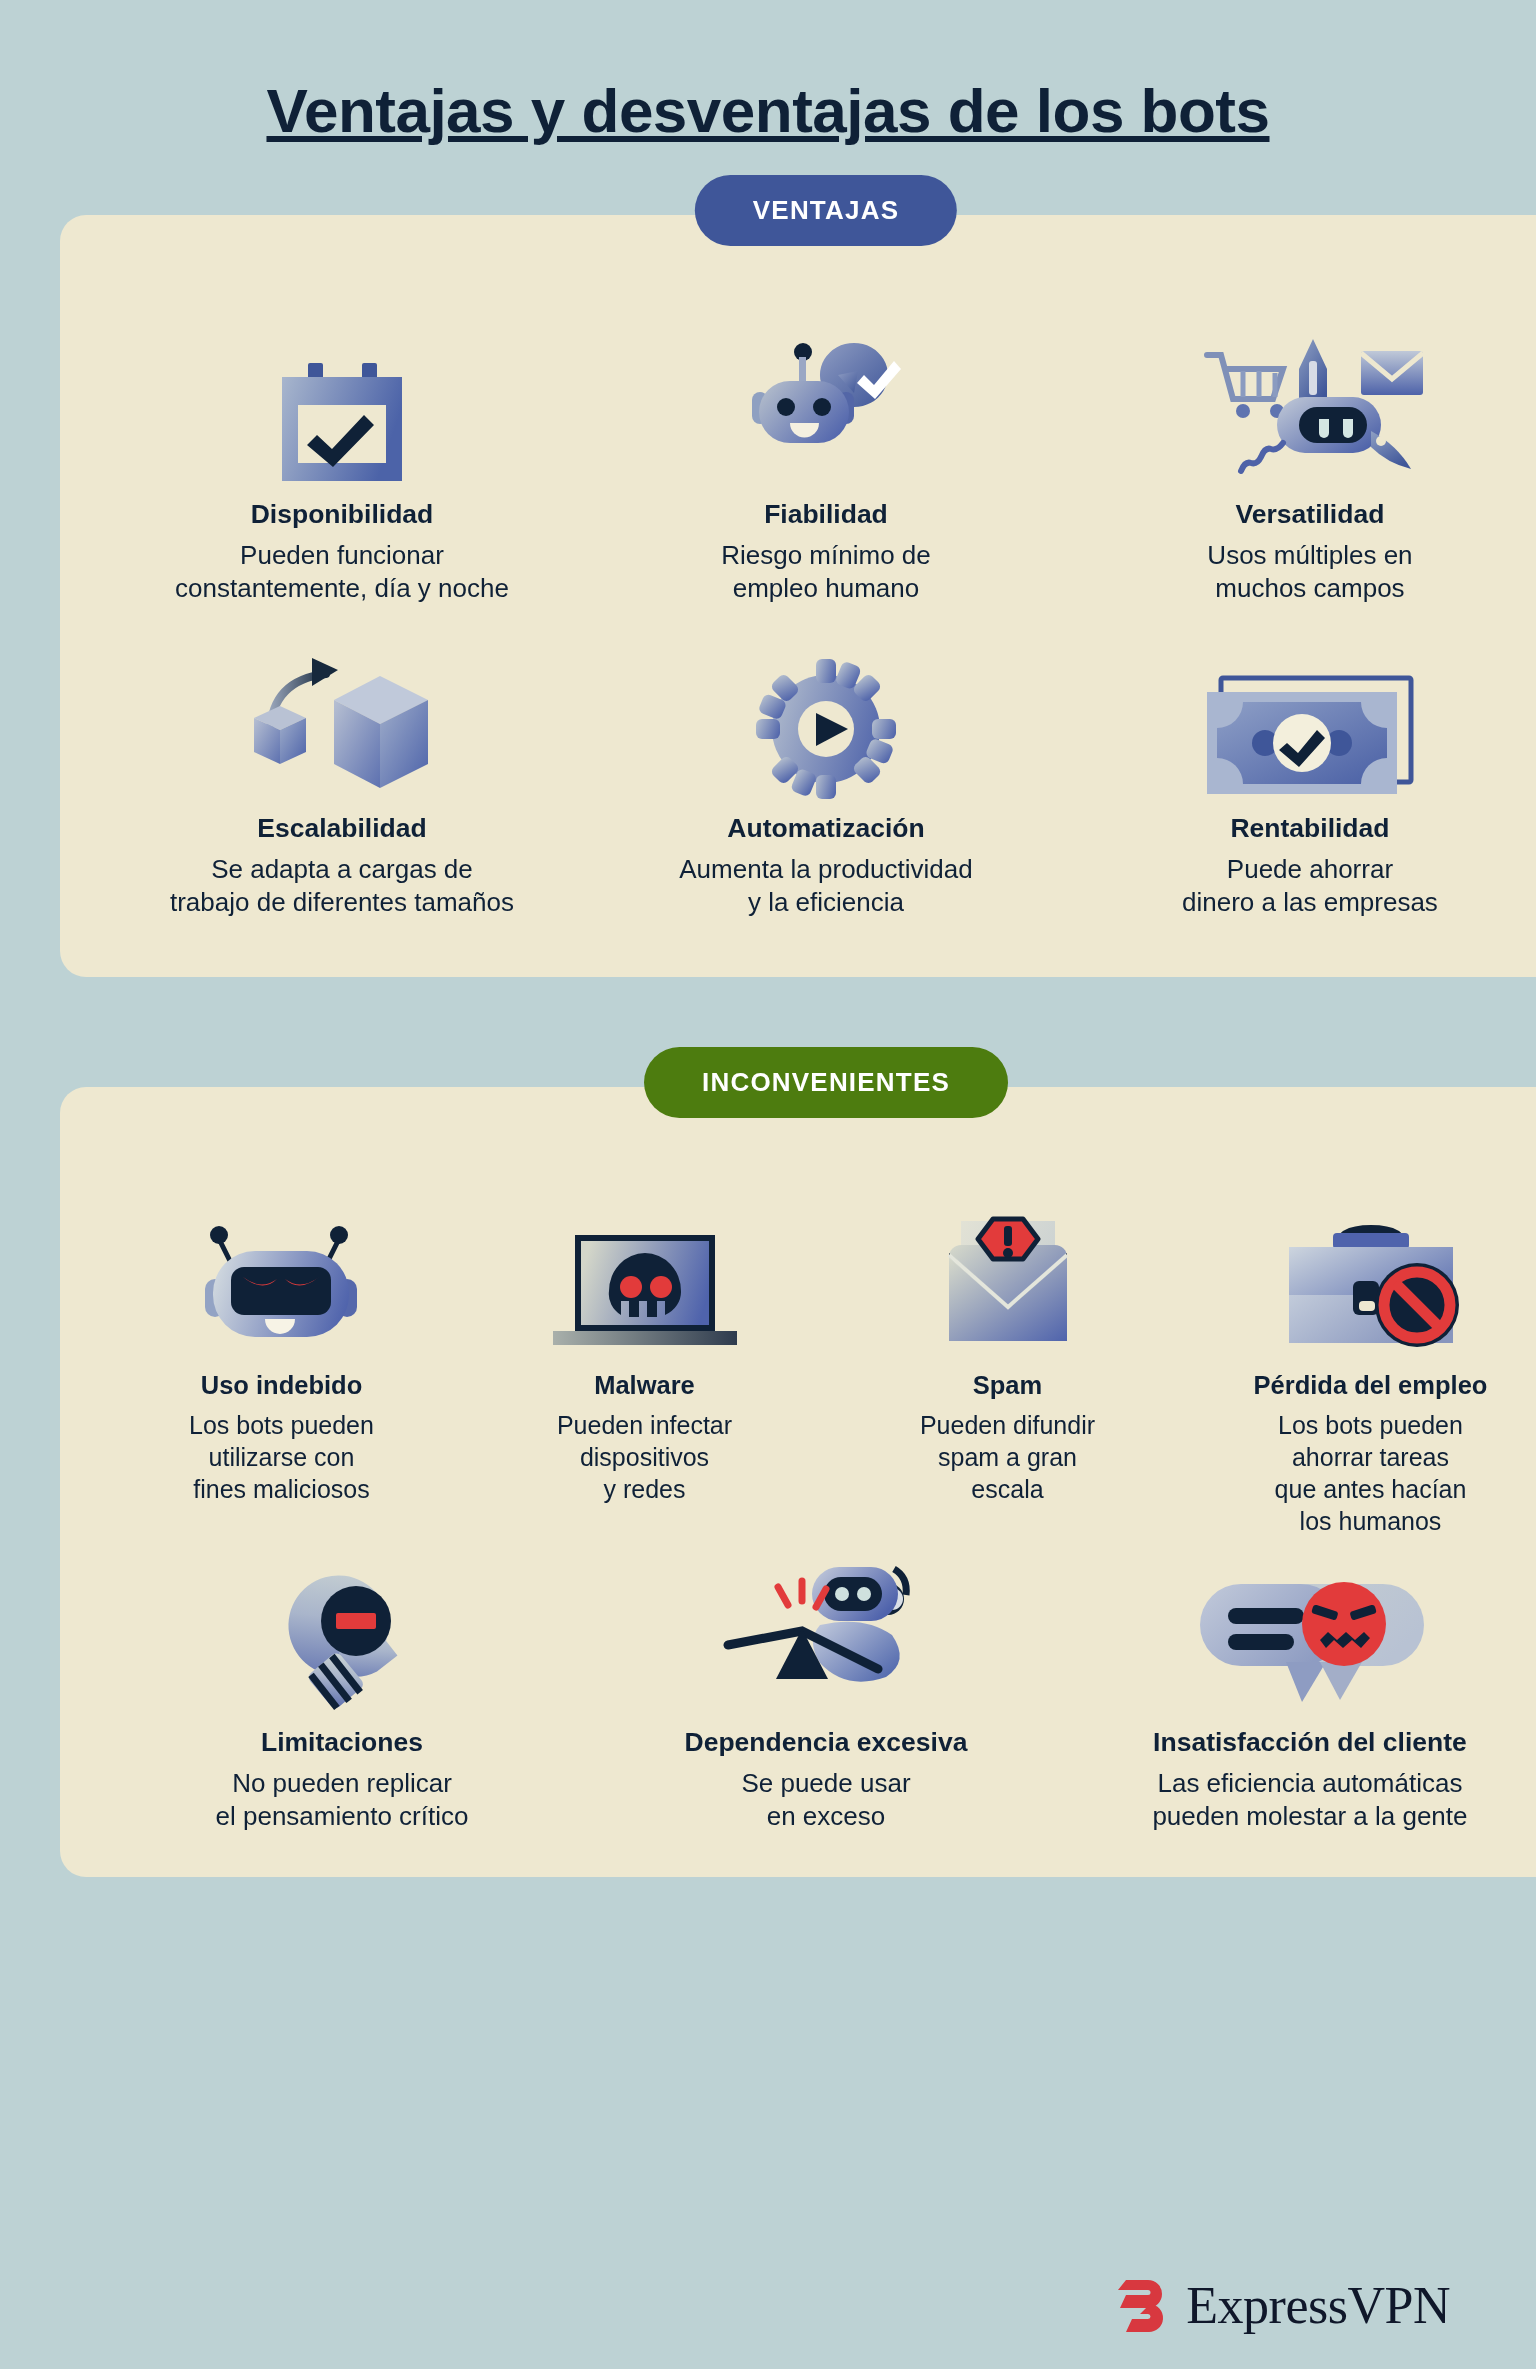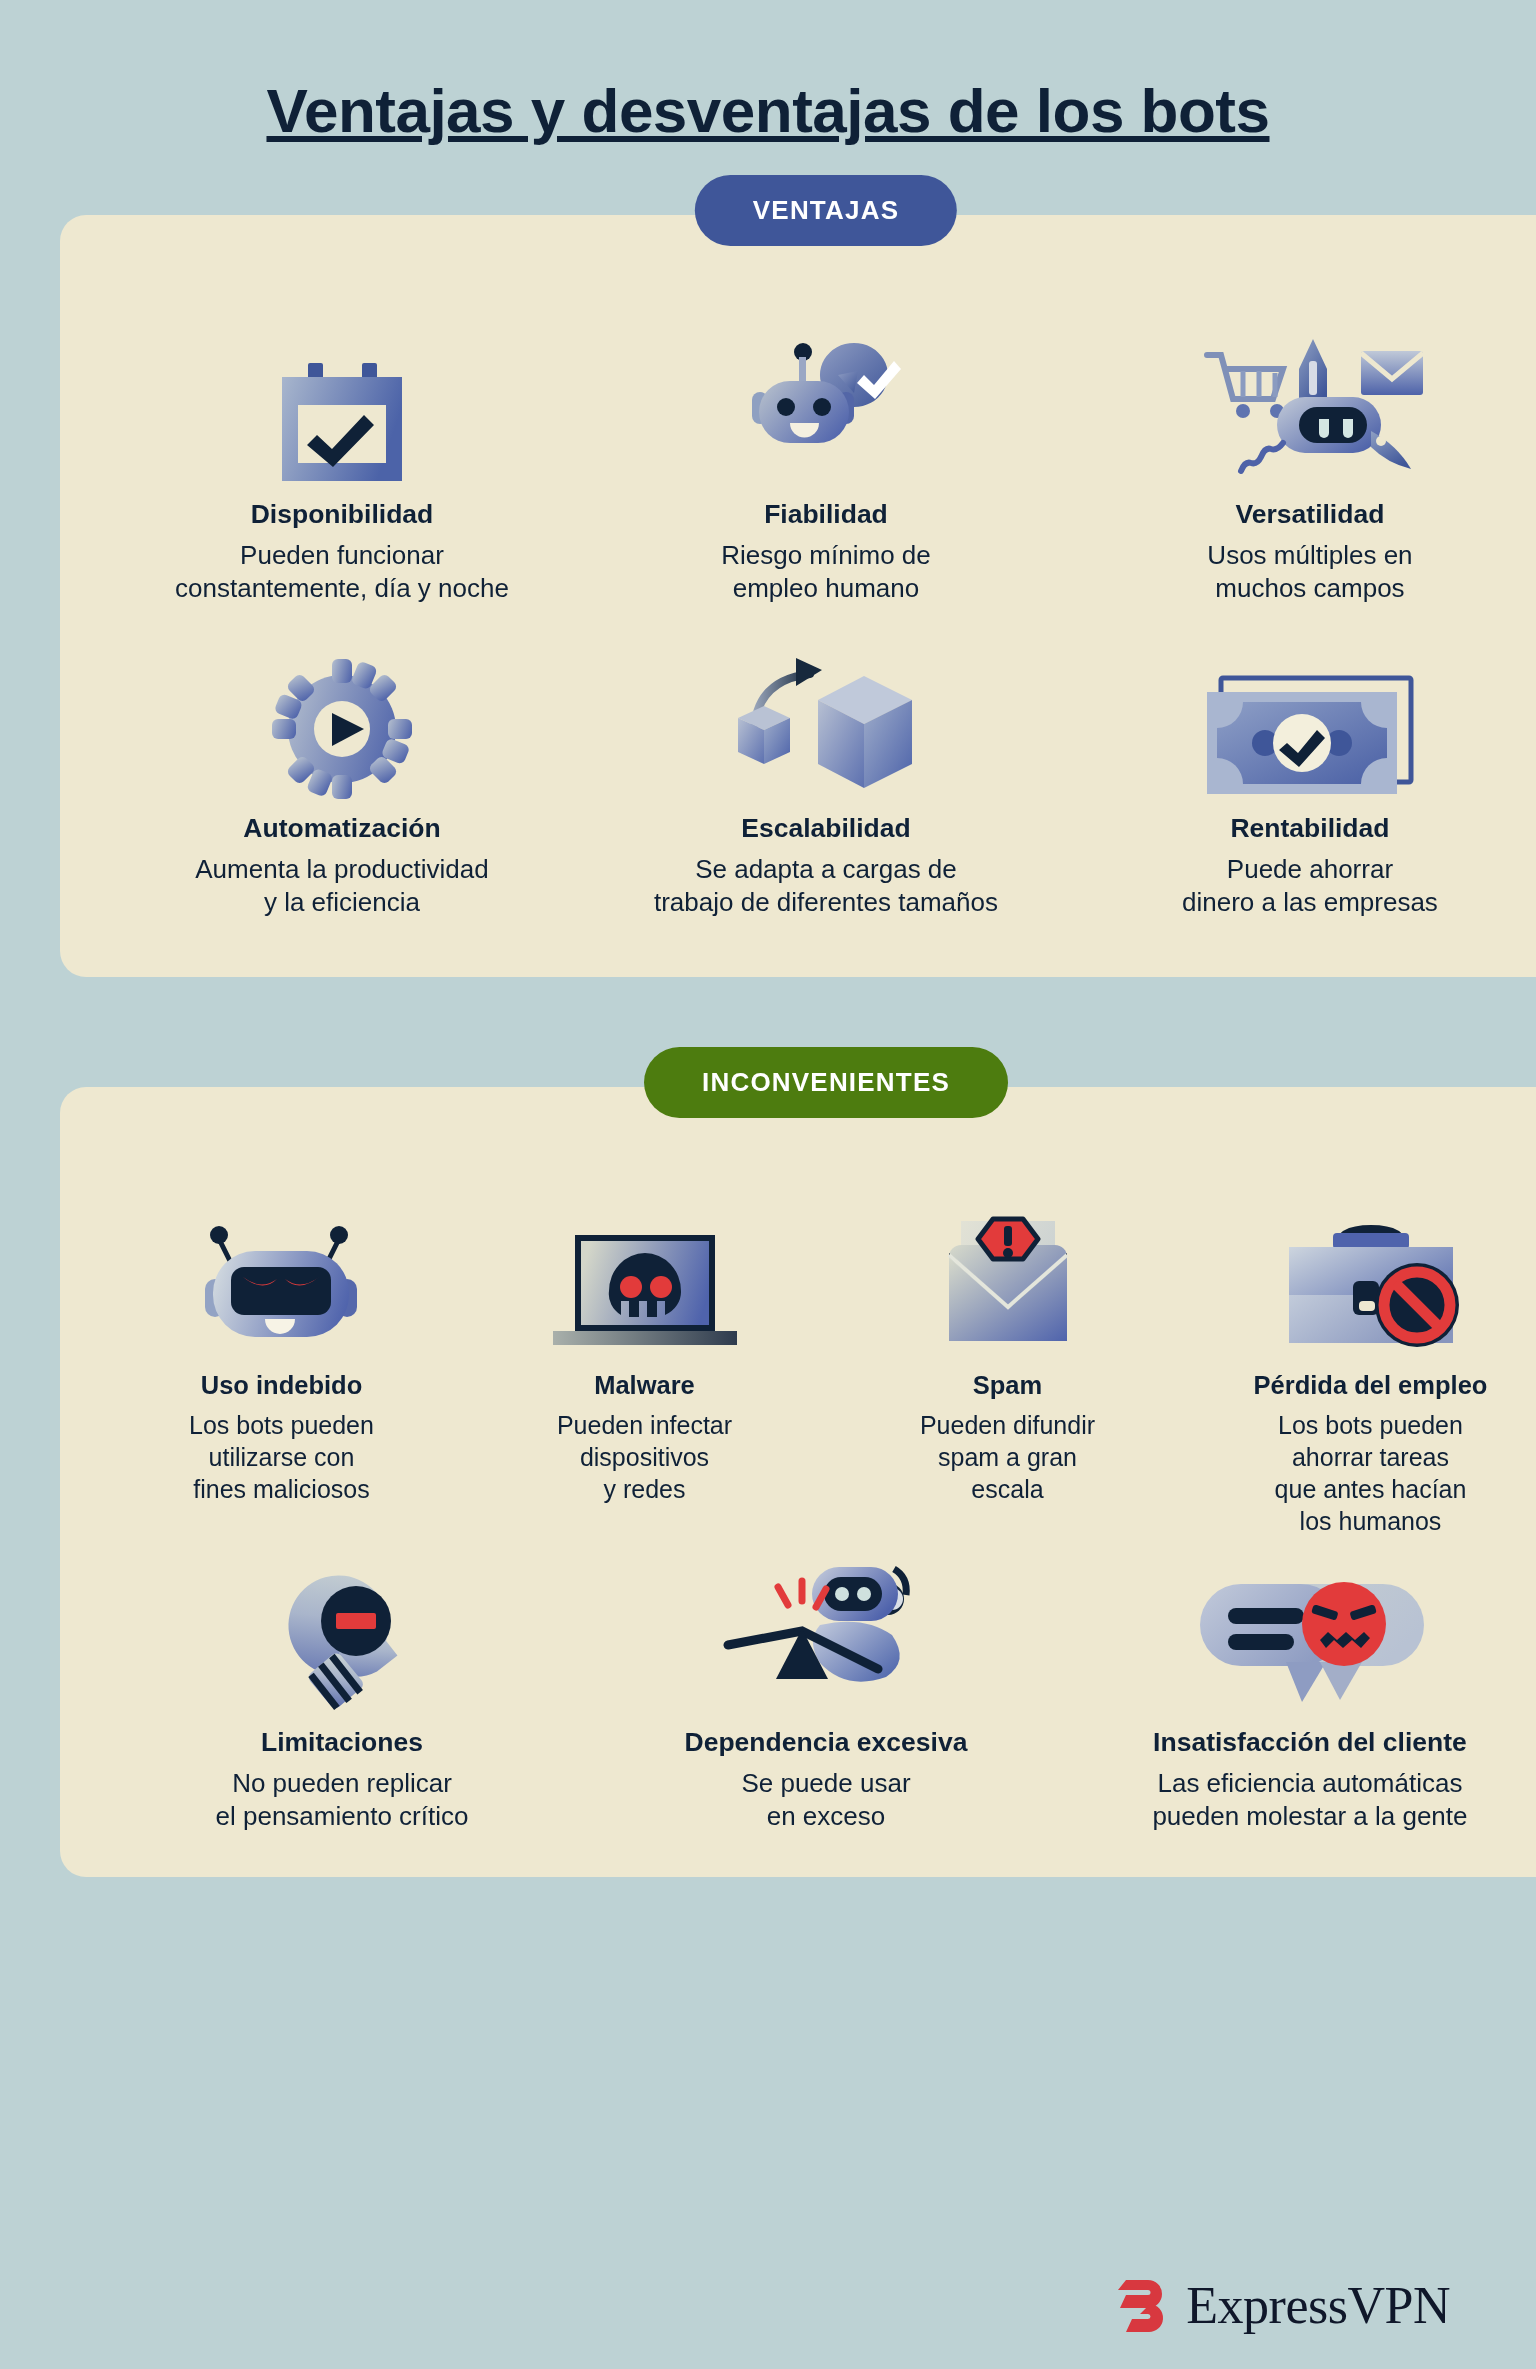--- a/index.html
+++ b/index.html
@@ -207,20 +207,61 @@
         </div>
         <div class="item-title">Versatilidad</div>
         <div class="item-desc">
           <div>Usos múltiples en</div>
           <div>muchos campos</div>
         </div>
       </div>
     </div>
 
     <div class="row row-3 adv-row-2">
+
+      <div class="cell adv2">
+        <div class="icon-wrap">
+          <svg width="200" height="145" viewBox="0 0 200 145">
+            <defs>
+              <linearGradient id="gE1" x1="0" y1="0" x2="1" y2="1">
+                <stop offset="0" stop-color="#b7c0d2"></stop>
+                  <stop offset="1" stop-color="#5d71b0"></stop>
+                </linearGradient>
+              <linearGradient id="gE2" x1="0" y1="0" x2="1" y2="1">
+                <stop offset="0" stop-color="#9fadca"></stop>
+                  <stop offset="1" stop-color="#4c62a9"></stop>
+                </linearGradient>
+              <linearGradient id="gE3" x1="0" y1="0" x2="1" y2="0">
+                <stop offset="0" stop-color="#9aa6bb"></stop>
+                  <stop offset="1" stop-color="#17293d"></stop>
+                </linearGradient>
+            </defs>
+
+            <path d="M28 78 q2 -52 56 -58" fill="none" stroke="url(#gE3)" stroke-width="8" stroke-linecap="round"></path>
+            <path d="M70 4 L96 16 L70 32 Z" fill="#17293d"></path>
+
+            <g>
+              <path d="M12 64 L38 52 L64 64 L38 76 Z" fill="#b9c2d4"></path>
+              <path d="M12 64 L38 76 L38 110 L12 98 Z" fill="url(#gE1)"></path>
+              <path d="M64 64 L38 76 L38 110 L64 98 Z" fill="url(#gE2)"></path>
+            </g>
+
+            <g>
+              <path d="M92 46 L138 22 L186 46 L138 70 Z" fill="#c0c9da"></path>
+              <path d="M92 46 L138 70 L138 134 L92 110 Z" fill="url(#gE1)"></path>
+              <path d="M186 46 L138 70 L138 134 L186 110 Z" fill="url(#gE2)"></path>
+            </g>
+          </svg>
+        </div>
+        <div class="item-title">Escalabilidad</div>
+        <div class="item-desc">
+          <div>Se adapta a cargas de</div>
+          <div>trabajo de diferentes tamaños</div>
+        </div>
+      </div>
 
       <div class="cell adv2">
         <div class="icon-wrap">
           <svg width="140" height="140" viewBox="0 0 140 140">
             <defs>
                 <linearGradient id="gD" x1="0" y1="0.3" x2="1" y2="0.6">
               <stop offset="0" stop-color="#aeb9cc"></stop>
                   <stop offset="1" stop-color="#5468ac"></stop>
                 </linearGradient>
               </defs>
@@ -247,61 +288,20 @@
         </div>
         <div class="item-title">Automatización</div>
         <div class="item-desc">
           <div>Aumenta la productividad</div>
           <div>y la eficiencia</div>
         </div>
       </div>
 
       <div class="cell adv2">
         <div class="icon-wrap">
-          <svg width="200" height="145" viewBox="0 0 200 145">
-            <defs>
-              <linearGradient id="gE1" x1="0" y1="0" x2="1" y2="1">
-                <stop offset="0" stop-color="#b7c0d2"></stop>
-                  <stop offset="1" stop-color="#5d71b0"></stop>
-                </linearGradient>
-              <linearGradient id="gE2" x1="0" y1="0" x2="1" y2="1">
-                <stop offset="0" stop-color="#9fadca"></stop>
-                  <stop offset="1" stop-color="#4c62a9"></stop>
-                </linearGradient>
-              <linearGradient id="gE3" x1="0" y1="0" x2="1" y2="0">
-                <stop offset="0" stop-color="#9aa6bb"></stop>
-                  <stop offset="1" stop-color="#17293d"></stop>
-                </linearGradient>
-            </defs>
-
-            <path d="M28 78 q2 -52 56 -58" fill="none" stroke="url(#gE3)" stroke-width="8" stroke-linecap="round"></path>
-            <path d="M70 4 L96 16 L70 32 Z" fill="#17293d"></path>
-
-            <g>
-              <path d="M12 64 L38 52 L64 64 L38 76 Z" fill="#b9c2d4"></path>
-              <path d="M12 64 L38 76 L38 110 L12 98 Z" fill="url(#gE1)"></path>
-              <path d="M64 64 L38 76 L38 110 L64 98 Z" fill="url(#gE2)"></path>
-            </g>
-
-            <g>
-              <path d="M92 46 L138 22 L186 46 L138 70 Z" fill="#c0c9da"></path>
-              <path d="M92 46 L138 70 L138 134 L92 110 Z" fill="url(#gE1)"></path>
-              <path d="M186 46 L138 70 L138 134 L186 110 Z" fill="url(#gE2)"></path>
-            </g>
-          </svg>
-        </div>
-        <div class="item-title">Escalabilidad</div>
-        <div class="item-desc">
-          <div>Se adapta a cargas de</div>
-          <div>trabajo de diferentes tamaños</div>
-        </div>
-      </div>
-
-      <div class="cell adv2">
-        <div class="icon-wrap">
           <svg width="210" height="125" viewBox="0 0 210 125">
             <defs>
                 <linearGradient id="gF" x1="0" y1="0" x2="1" y2="1">
               <stop offset="0" stop-color="#8e9fc6"></stop>
                   <stop offset="1" stop-color="#4a60a5"></stop>
                 </linearGradient>
               </defs>
             <rect x="16" y="4" width="190" height="104" rx="2" fill="none" stroke="#3f5699" stroke-width="5"></rect>
             <rect x="2" y="18" width="190" height="102" fill="#a9b6d0"></rect>
             <rect x="12" y="28" width="170" height="82" fill="url(#gF)"></rect>

